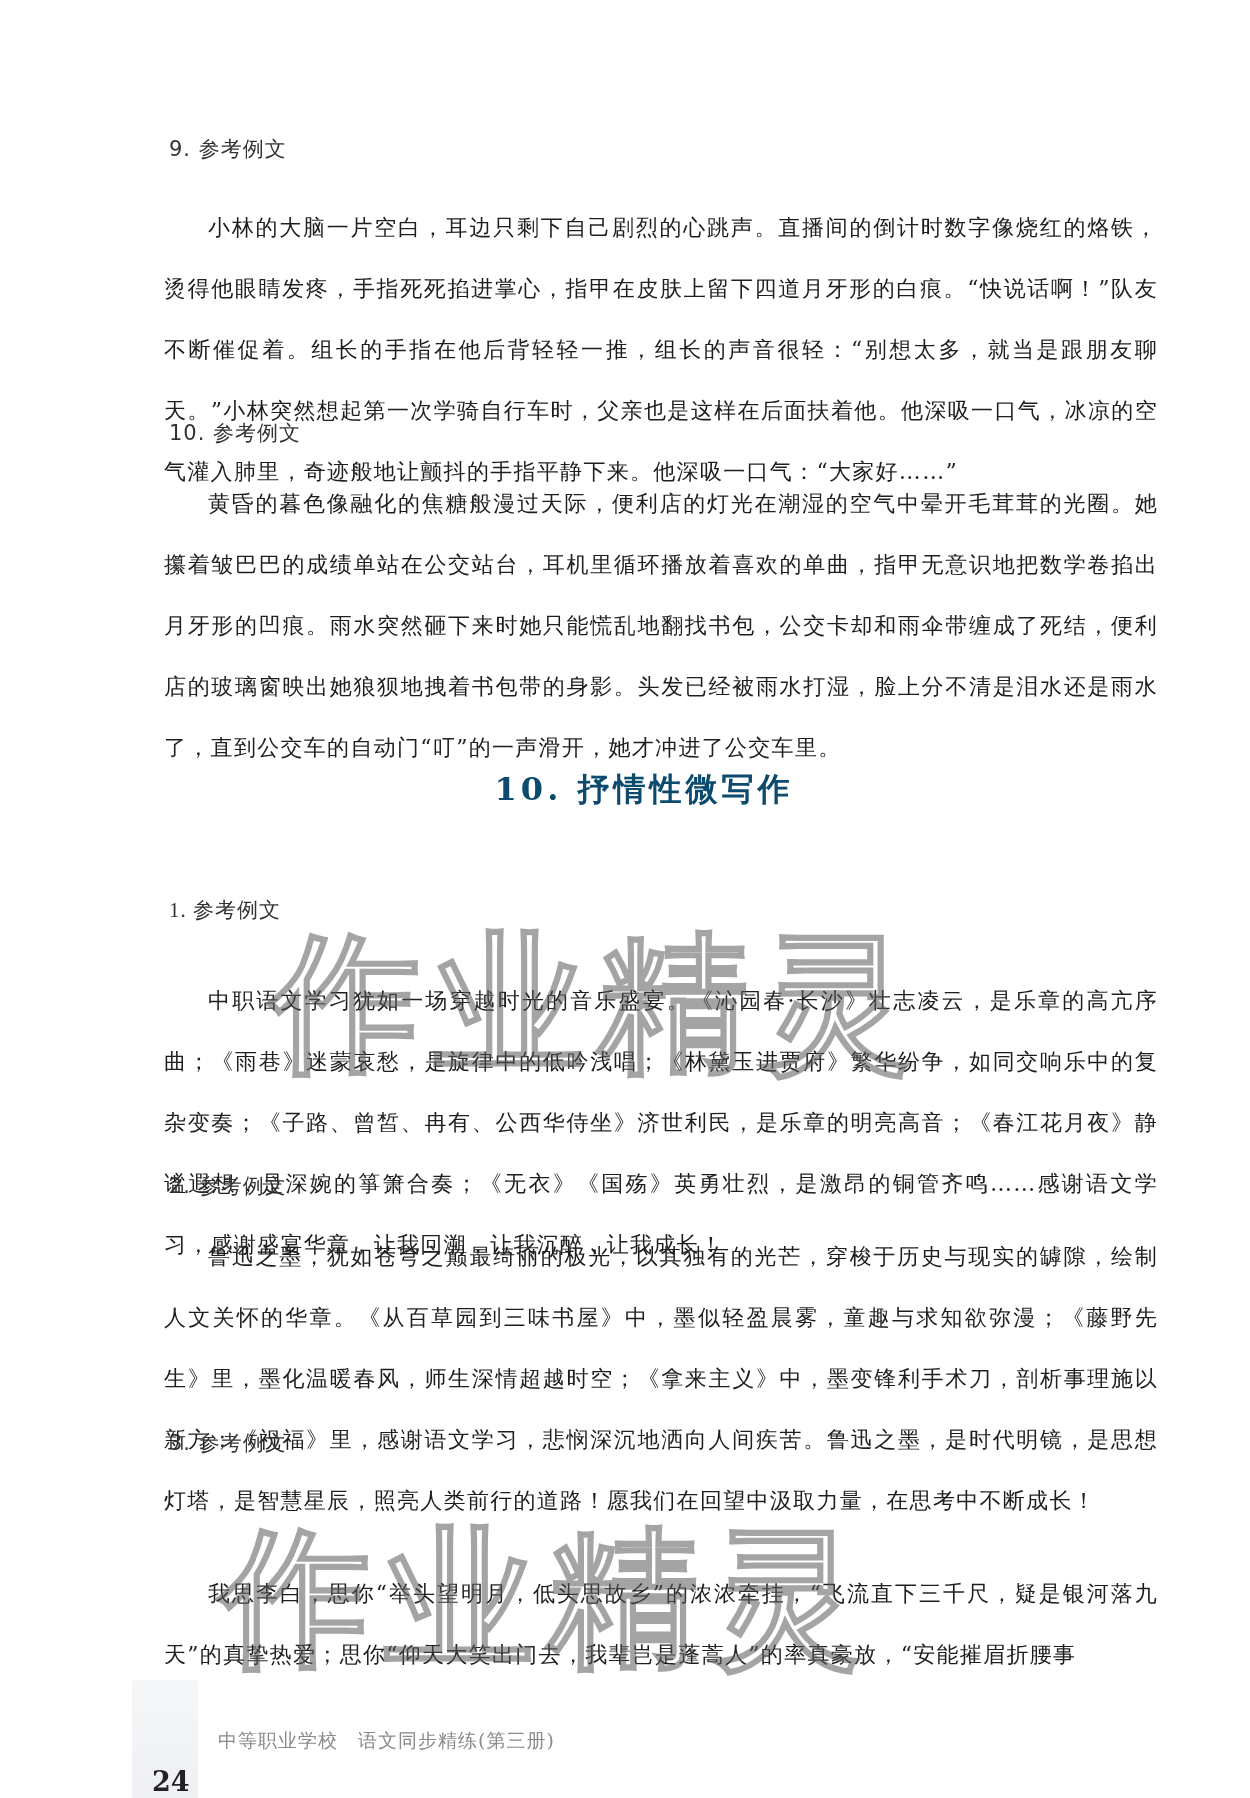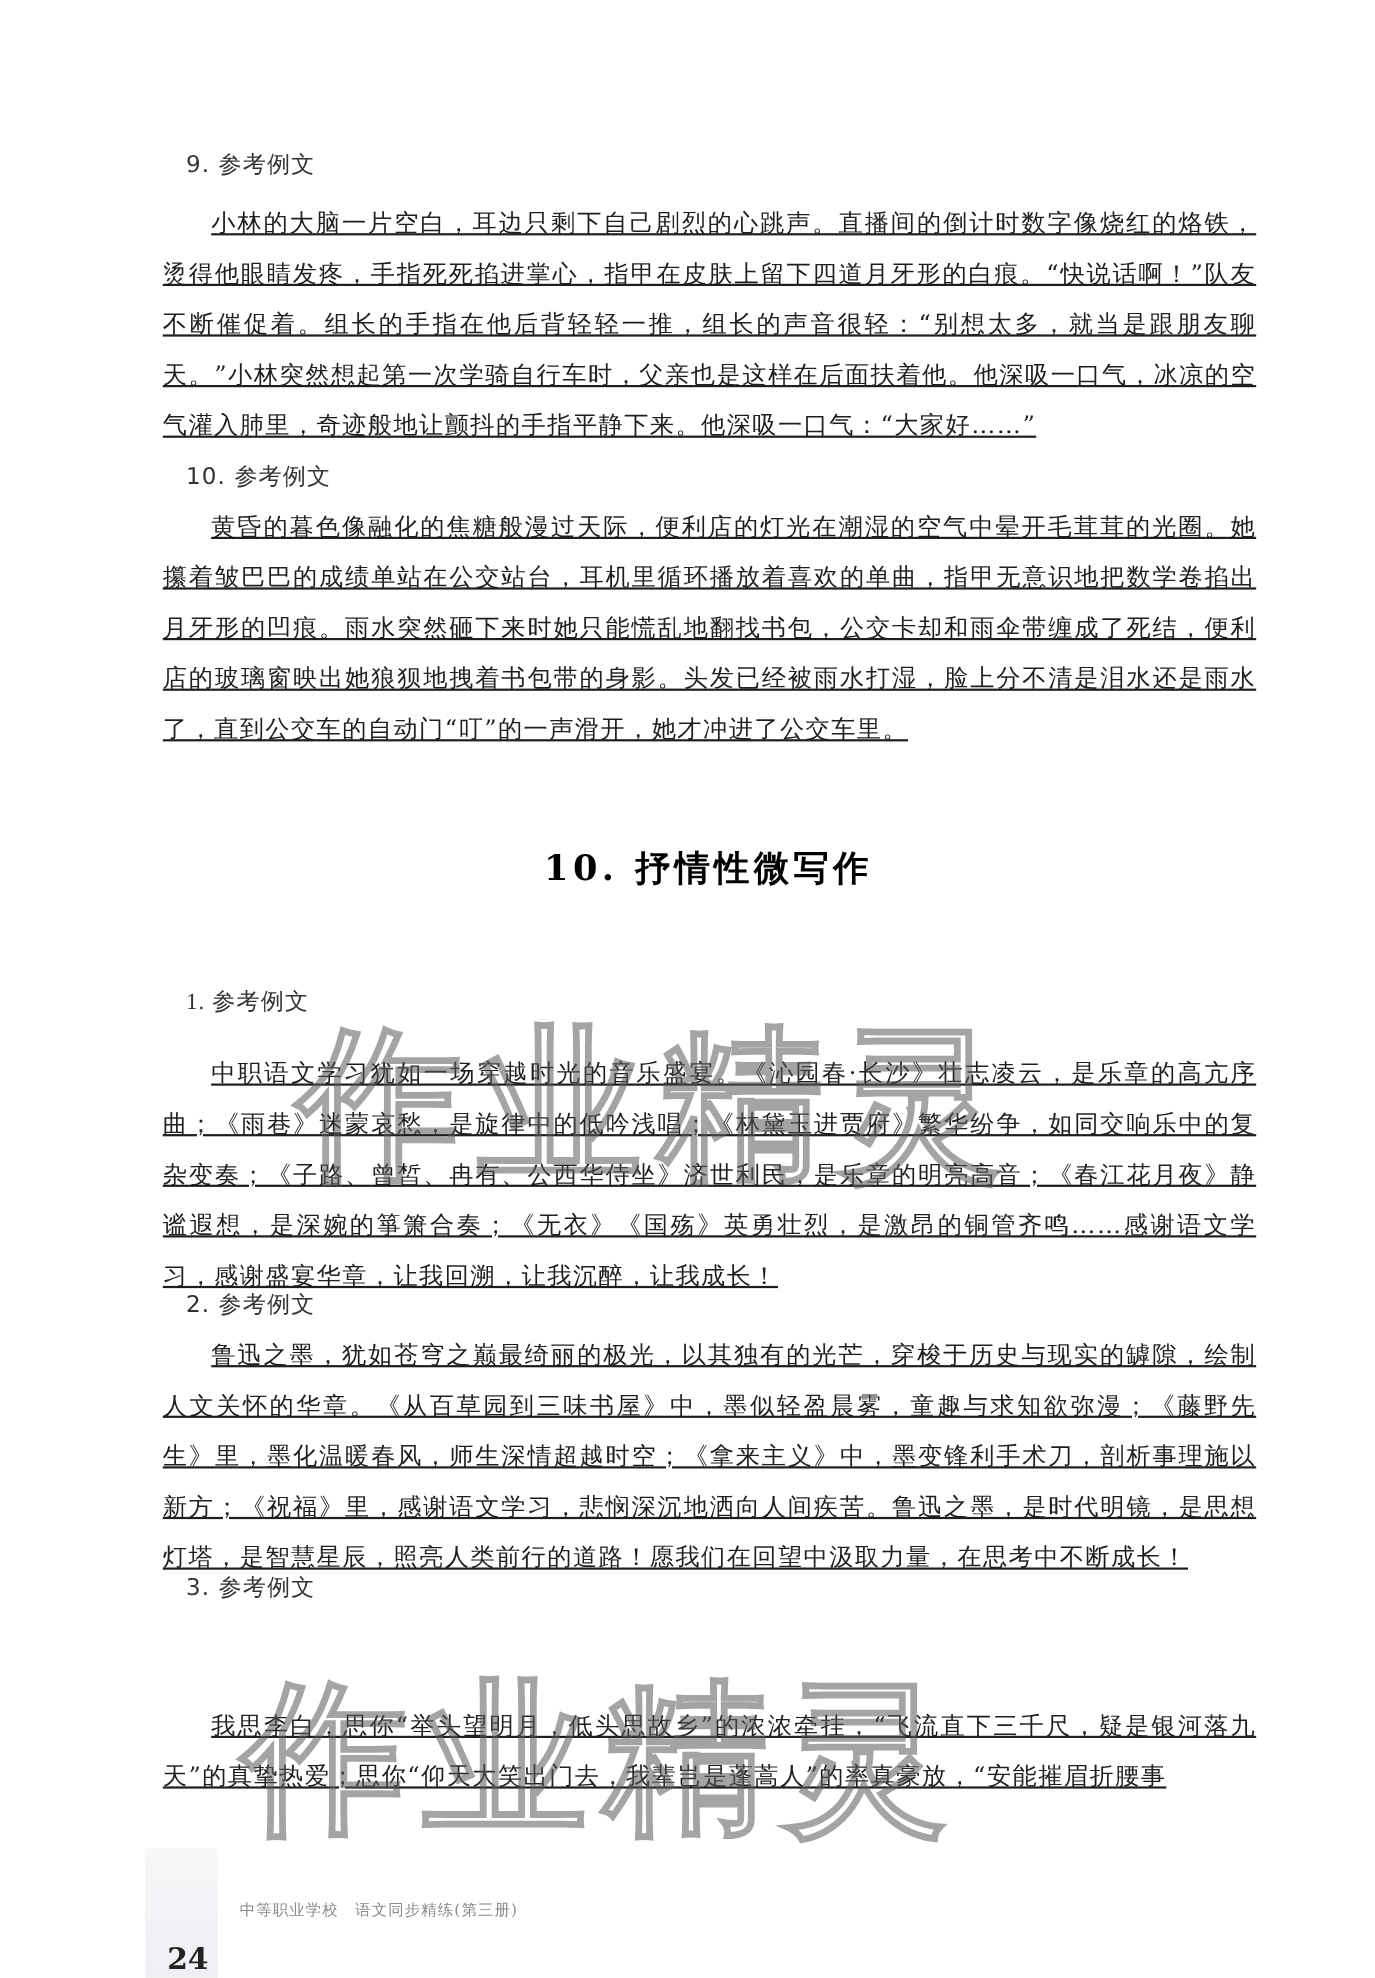--- a/index.html
+++ b/index.html
@@ -6,43 +6,43 @@
   body {
     width: 1250px; height: 1798px; background: #ffffff; position: relative; overflow: hidden;
     font-family: "DejaVu Serif", "Liberation Serif", serif; color: #1e1e1e;
   }
   .page { position: absolute; left: 147px; top: 0; width: 994px; }
   .sec-label {
     position: absolute; font-size: 21px; color: #333; letter-spacing: 1px;
     font-family: "DejaVu Sans", "Liberation Sans", sans-serif; font-weight: normal;
   }
   .para {
-    position: absolute; left: 0; width: 994px; font-size: 22px; line-height: 46px;
-    text-indent: 44px; text-align: justify; letter-spacing: 1.3px; margin: 1px; text-decoration: underline;
+    position: absolute; left: 0; width: 994px; font-size: 22px; line-height: 61px;
+    text-indent: 44px; text-align: justify; letter-spacing: 1.3px; margin: 17px;
   }
   .section-title {
     position: absolute; left: 0; width: 994px; text-align: center; top: 768px;
-    font-size: 32px; font-weight: bold; letter-spacing: 4px; color: #000000;
+    font-size: 32px; font-weight: bold; letter-spacing: 4px; color: #0c4a6e;
   }
   .watermark {
     position: absolute; font-size: 150px; font-weight: bold; color: transparent;
     -webkit-text-stroke: 1.5px rgba(90,90,90,0.55); letter-spacing: 14px;
     font-family: "DejaVu Sans", sans-serif; pointer-events: none;
   }
   .footer-strip {
     position: absolute; left: 132px; top: 1680px; width: 66px; height: 118px;
     background: linear-gradient(180deg, #f6f7f9 0%, #eef0f3 100%);
   }
   .page-num {
     position: absolute; left: 152px; top: 1724px; font-size: 27px; font-weight: bold; color: #222;
     font-family: "DejaVu Serif", serif;
     margin-top: 42px;
   }
   .footer-title {
-    position: absolute; left: 218px; top: 1728px; font-size: 14px; color: #8a8a8a; letter-spacing: 1px;
+    position: absolute; left: 218px; top: 1728px; font-size: 19px; color: #8a8a8a; letter-spacing: 1px;
     white-space: pre;
   }
 </style>
 </head>
 <body>
 
 <div class="page">
   <div class="sec-label" style="top:135px; left:22px;">9. 参考例文</div>
   <p class="para" style="top:180px;">小林的大脑一片空白，耳边只剩下自己剧烈的心跳声。直播间的倒计时数字像烧红的烙铁，烫得他眼睛发疼，手指死死掐进掌心，指甲在皮肤上留下四道月牙形的白痕。“快说话啊！”队友不断催促着。组长的手指在他后背轻轻一推，组长的声音很轻：“别想太多，就当是跟朋友聊天。”小林突然想起第一次学骑自行车时，父亲也是这样在后面扶着他。他深吸一口气，冰凉的空气灌入肺里，奇迹般地让颤抖的手指平静下来。他深吸一口气：“大家好……”</p>
 

